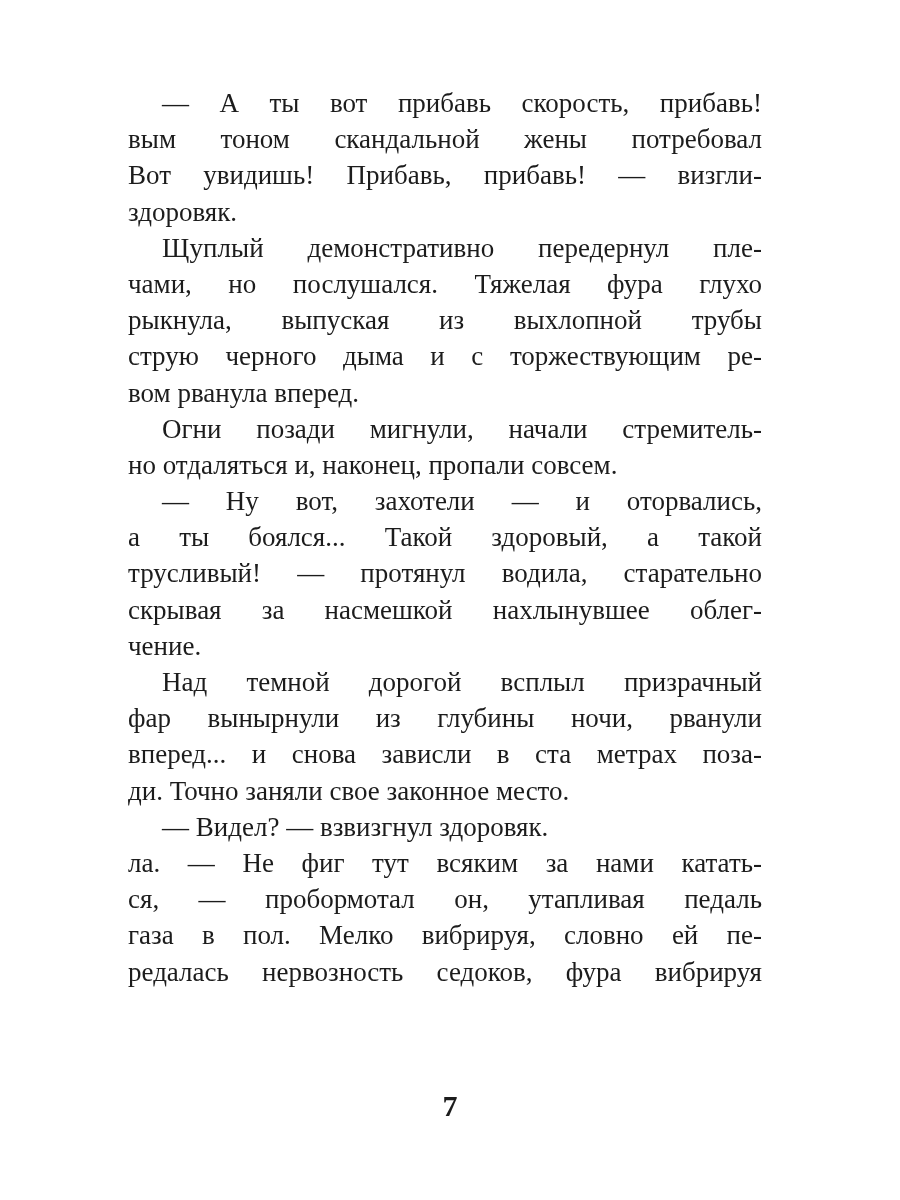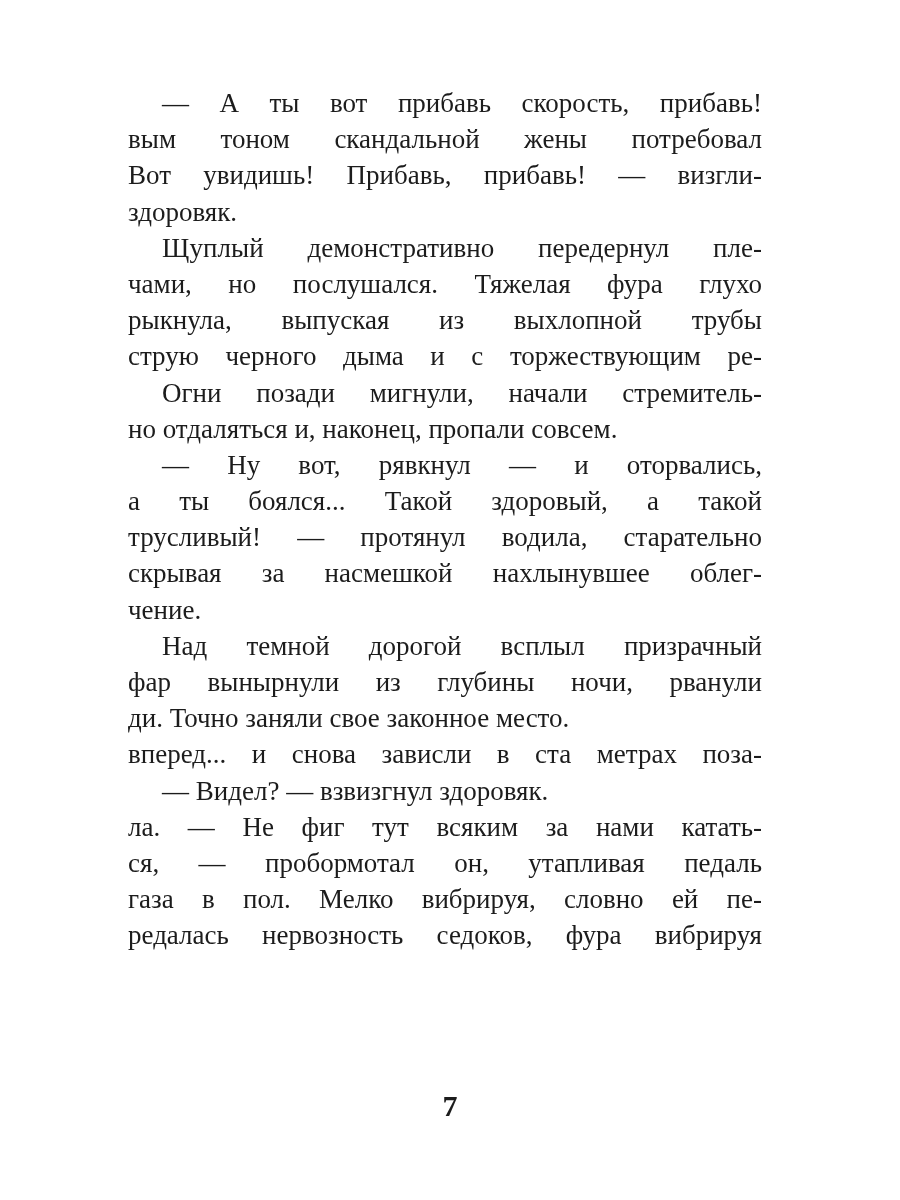--- a/index.html
+++ b/index.html
@@ -60,31 +60,32 @@
 <div class="page">
   <div class="text-block">
     <div class="line indent">— А ты вот прибавь скорость, прибавь!</div>
     <div class="line">вым тоном скандальной жены потребовал</div>
     <div class="line">Вот увидишь! Прибавь, прибавь! — визгли-</div>
     <div class="line last">здоровяк.</div>
     <div class="line indent">Щуплый демонстративно передернул пле-</div>
     <div class="line">чами, но послушался. Тяжелая фура глухо</div>
     <div class="line">рыкнула, выпуская из выхлопной трубы</div>
     <div class="line">струю черного дыма и с торжествующим ре-</div>
+    <div class="line last">вом рванула вперед.</div>
     <div class="line indent">Огни позади мигнули, начали стремитель-</div>
     <div class="line last">но отдаляться и, наконец, пропали совсем.</div>
-    <div class="line indent">— Ну вот, рявкнул — и оторвались,</div>
+    <div class="line indent">— Ну вот, захотели — и оторвались,</div>
     <div class="line">а ты боялся... Такой здоровый, а такой</div>
     <div class="line">трусливый! — протянул водила, старательно</div>
     <div class="line">скрывая за насмешкой нахлынувшее облег-</div>
     <div class="line last">чение.</div>
     <div class="line indent">Над темной дорогой всплыл призрачный</div>
     <div class="line">фар вынырнули из глубины ночи, рванули</div>
+    <div class="line">вперед... и снова зависли в ста метрах поза-</div>
     <div class="line last">ди. Точно заняли свое законное место.</div>
-    <div class="line">вперед... и снова зависли в ста метрах поза-</div>
     <div class="line indent last">— Видел? — взвизгнул здоровяк.</div>
     <div class="line">ла. — Не фиг тут всяким за нами катать-</div>
     <div class="line">ся, — пробормотал он, утапливая педаль</div>
     <div class="line">газа в пол. Мелко вибрируя, словно ей пе-</div>
     <div class="line">редалась нервозность седоков, фура вибрируя</div>
   </div>
 
   <div class="page-number">7</div>
 </div>
 

